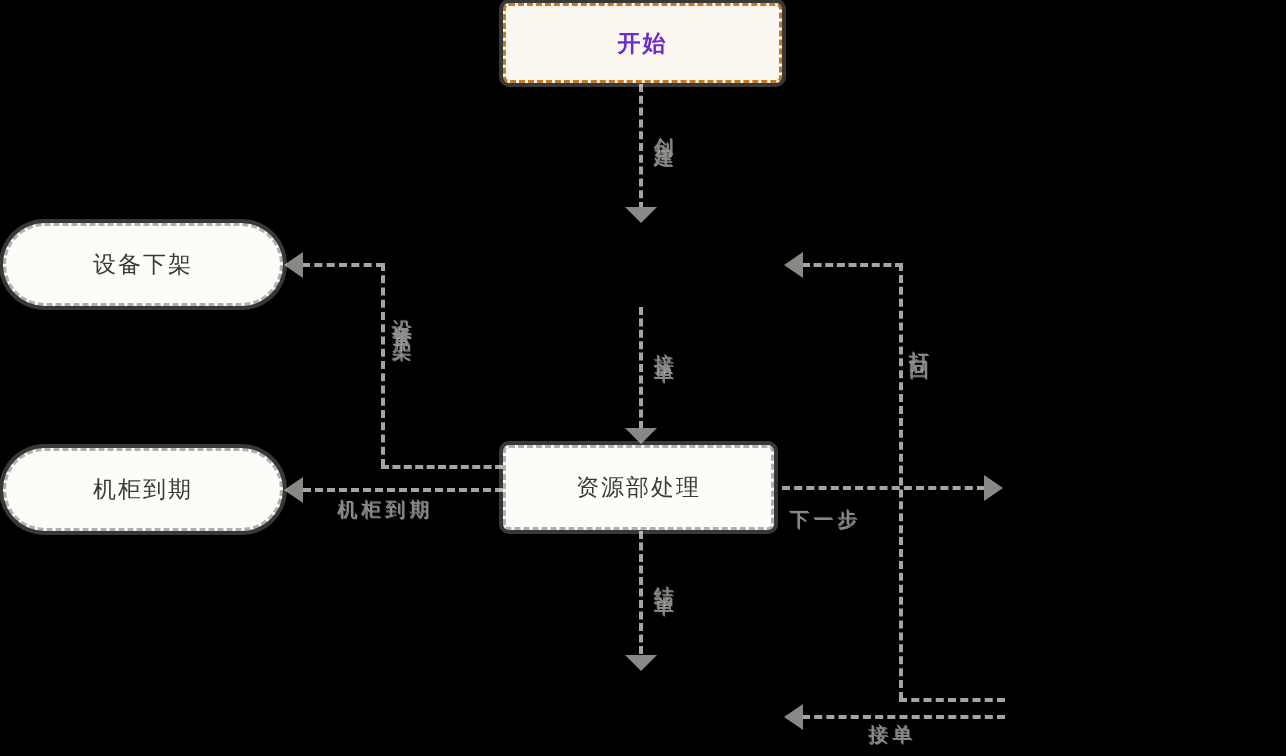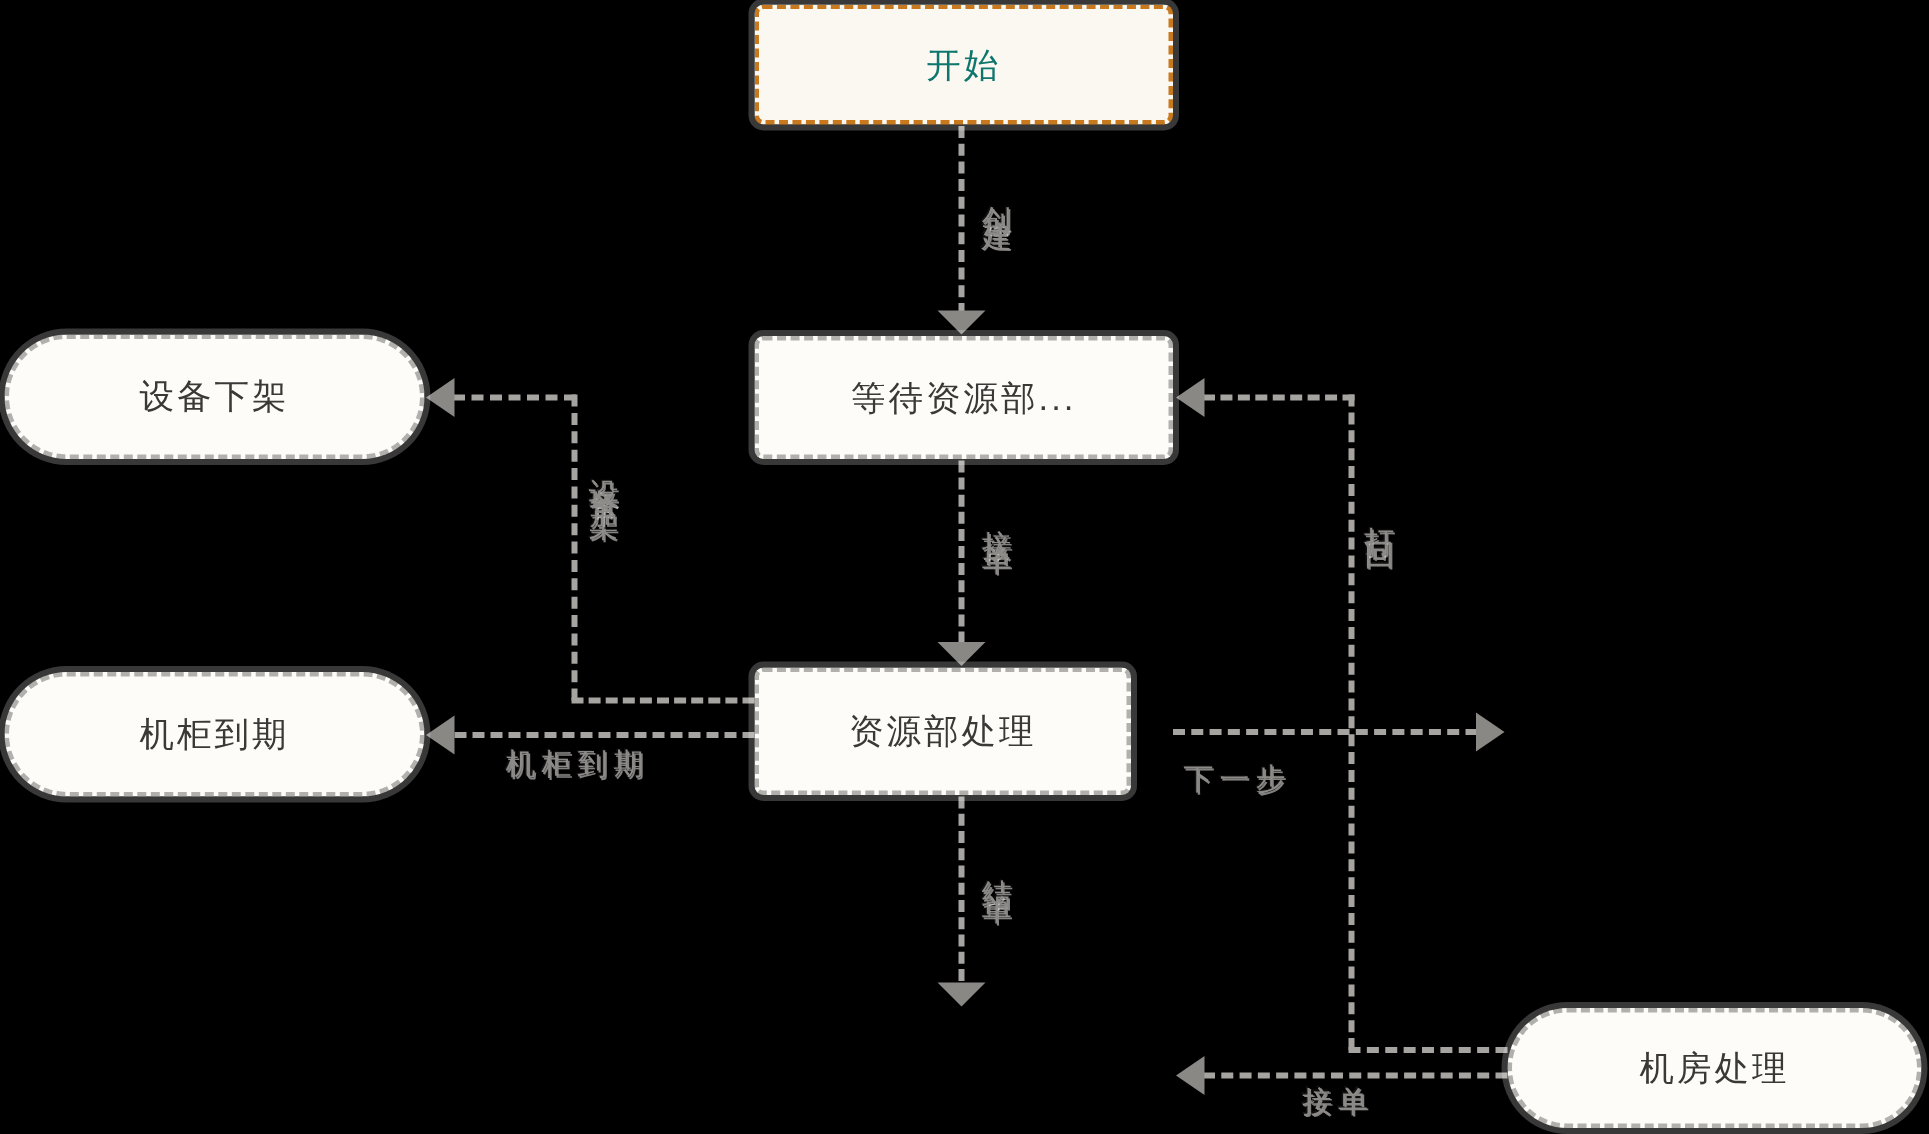--- a/index.html
+++ b/index.html
@@ -18,31 +18,31 @@
     background:#fdfcf8;
     border:3px dashed #b2b0ad;
     border-radius:6px;
     color:#3a3937;font-size:23px;font-weight:500;
     letter-spacing:2px;
     box-shadow:0 0 0 4px rgba(255,255,255,0.22);
   }
   .pill{border-radius:44px;}
   .accent-start{
     border-color:#c8791d;background:#faf8f1;
-    color:#0f766e;font-weight:normal;text-align:right;
+    color:#6d28d9;font-weight:bold;text-align:right;
   }
   .accent-end{
     border-color:#8f6b22;background:#faf8f1;
     color:#9a6a1d;font-weight:bold;
   }
 
   
   #n-start            {left:503px;top:3px;  width:279px;height:80px;}
   #n-wait-resource    {left:503px;top:224px;width:279px;height:82px;}
-  #n-resource-process {left:503px;top:445px;width:251px;height:85px;text-align:center;}
+  #n-resource-process {left:503px;top:445px;width:271px;height:85px;text-align:center;}
   #n-end              {left:503px;top:672px;width:279px;height:81px;}
   #n-device-offline   {left:3px;  top:223px;width:280px;height:83px;}
   #n-cabinet-expire   {left:3px;  top:448px;width:280px;height:83px;}
   #n-wait-room        {left:1003px;top:448px;width:280px;height:80px;}
   #n-room-process     {left:1005px;top:672px;width:276px;height:80px;}
 
   
   .hline{position:absolute;height:0;border-top:4px dashed #a6a4a1;}
   .vline{position:absolute;width:0;border-left:4px dashed #a6a4a1;}
 
@@ -145,35 +145,29 @@
   <div class="edge-label v-label" id="e-dev">设备下架</div>
   <div class="edge-label v-label" id="e-reject">打回</div>
   <div class="edge-label" id="e-cab">机柜到期</div>
   <div class="edge-label" id="e-next">下一步</div>
   <div class="edge-label" id="e-raccept">接单</div>
 
   <div class="node accent-start" id="n-start">
     <span>开始</span>
   </div>
 
-  <div class="node" id="n-wait-resource">
-    <span>等待资源部...</span>
-  </div>
 
   <div class="node" id="n-resource-process">
     <span>资源部处理</span>
   </div>
 
 
   <div class="node pill" id="n-device-offline">
     <span>设备下架</span>
   </div>
 
   <div class="node pill" id="n-cabinet-expire">
     <span>机柜到期</span>
   </div>
 
 
-  <div class="node pill" id="n-room-process">
-    <span>机房处理</span>
-  </div>
 
 </div>
 
 </body></html>

